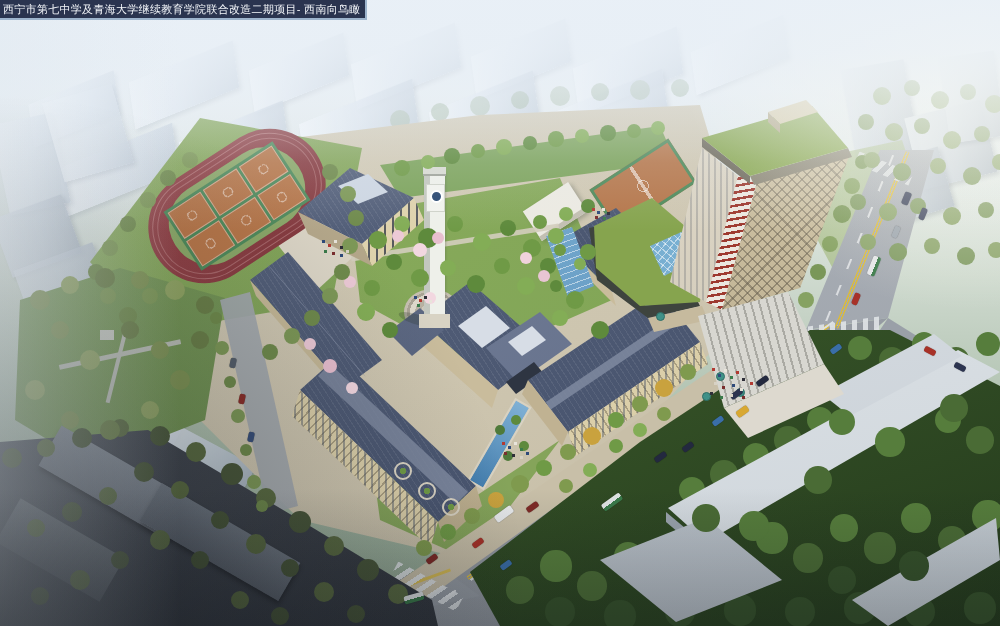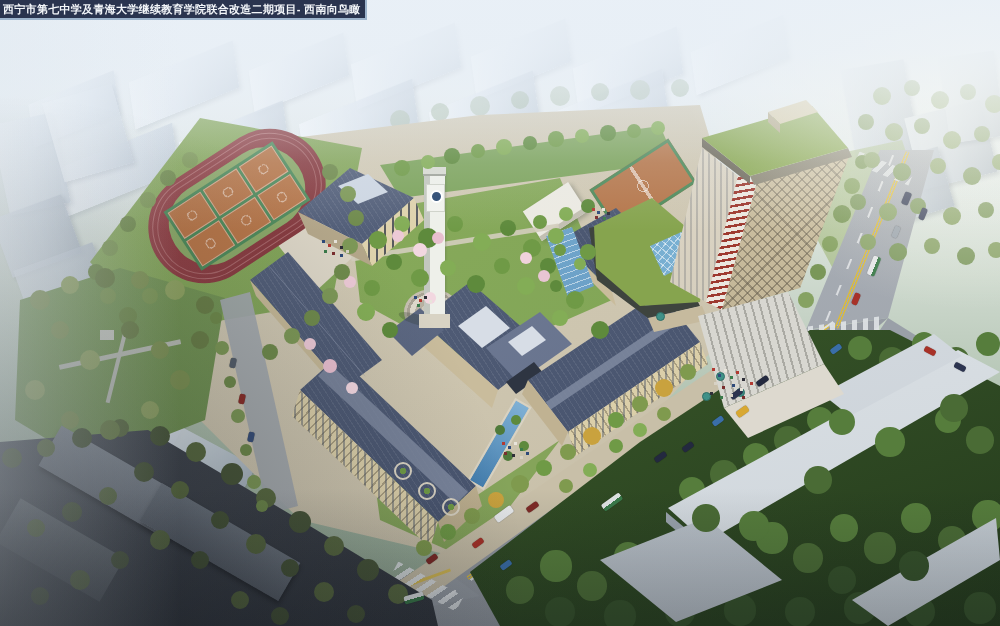--- a/index.html
+++ b/index.html
@@ -1,16 +1,16 @@
 <!DOCTYPE html>
 <html><head>
 <meta charset="utf-8">
 <style>
   html,body{margin:0;padding:0;background:#888;font-family:"Liberation Sans",sans-serif;}
-  #canvas{position:relative;width:1000px;height:626px;overflow:hidden;background:#0f172a;font-weight:bold;}
+  #canvas{position:relative;width:1000px;height:626px;overflow:hidden;background:#0f172a;}
   .a{position:absolute;}
   .p{position:absolute;inset:0;}
   .t{position:absolute;width:12px;height:12px;border-radius:50%;background:transparent;}
   .car{position:absolute;border-radius:2px;box-shadow:0 0 1px rgba(0,0,0,.45);}
   .slab{position:absolute;background:linear-gradient(105deg,#f4f8fb 0%,#dee6ef 50%,#c3ceda 100%);
         box-shadow:2px 3px 4px rgba(90,105,125,.22);transform:rotate(-22deg) skewX(-14deg);}
   .slabg{position:absolute;background:linear-gradient(105deg,#e2e9f0 0%,#c6d0db 55%,#aab5c2 100%);
         box-shadow:2px 3px 4px rgba(70,85,105,.25);}
   .crowd{position:absolute;width:3px;height:3px;background:transparent;}
   .ring{position:absolute;border:2px solid #d8d2c2;border-radius:50%;

